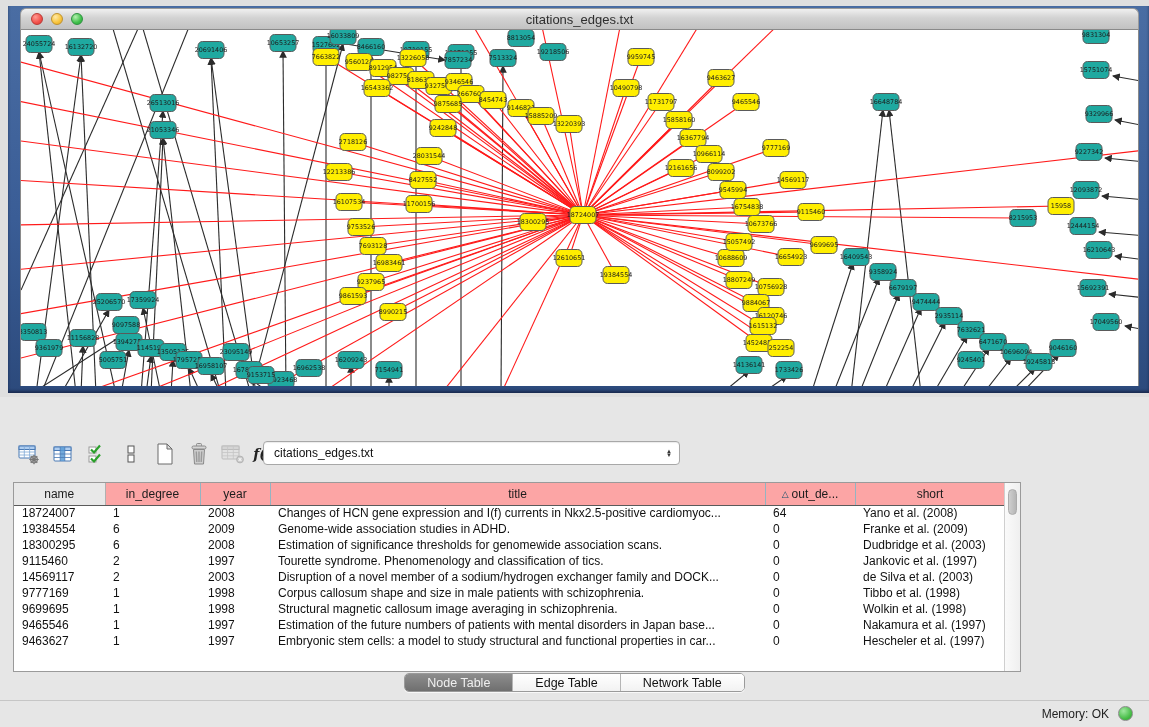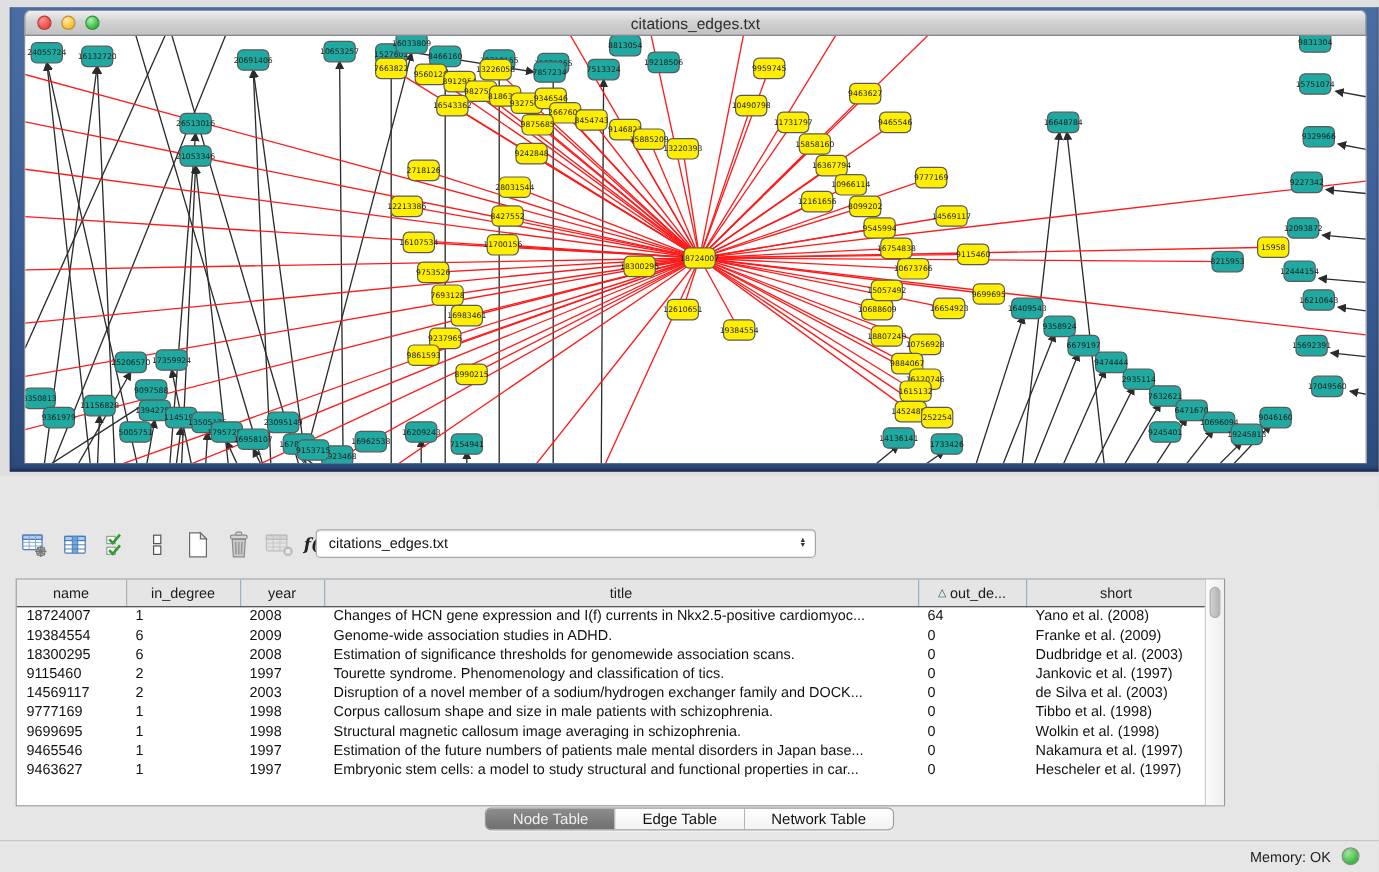--- a/index.html
+++ b/index.html
@@ -42,21 +42,21 @@
     border:1px solid #a8a8a8; border-radius:4px; box-shadow:inset 0 1px 1px rgba(0,0,0,.08);
     display:flex; align-items:center; font-size:12px; color:#111; }
   .table-select .val { margin-left:10px; flex:1; }
   .combo-arrows { display:flex; flex-direction:column; align-items:center; margin-right:7px; line-height:4.5px; font-size:6px; color:#333; }
 
   .table-wrap { position:absolute; left:13px; top:85px; width:1008px; height:190px;
     background:#fff; border:1px solid #9a9a9a; display:flex; }
   .grid { flex:1; overflow:hidden; }
   table.data { border-collapse:collapse; table-layout:fixed; width:1106px; font-size:12px; color:#111; }
   table.data th { height:22px; font-weight:normal; font-size:12px; color:#1c1c1c;
-    background:#e5e5e5; border-right:1px solid #93b4c2; border-bottom:1px solid #5a5a5a; text-align:center; overflow:hidden; white-space:nowrap;}
+    background:#fca5a5; border-right:1px solid #93b4c2; border-bottom:1px solid #5a5a5a; text-align:center; overflow:hidden; white-space:nowrap;}
   table.data th.name-col { background:#e8e8e8; border-right:1px solid #b0b0b0; }
   table.data td { height:16px; padding:0 6px 0 8px; white-space:nowrap; overflow:hidden; text-overflow:clip; }
   .sort-tri { display:inline-block; font-size:9px; color:#15506b; margin-right:3px; transform:translateY(-1px); }
   .vscroll { width:16px; border-left:1px solid #cfcfcf; background:linear-gradient(90deg,#fafafa,#efefef); position:relative; }
   .vthumb { position:absolute; top:6px; left:3px; width:9px; height:26px; border-radius:5px;
     background:linear-gradient(90deg,#cfcfcf,#b5b5b5); border:1px solid #ababab; }
 
   .tab-bar { position:absolute; left:0; top:276px; width:100%; display:flex; justify-content:center; }
   .segmented { display:flex; border:1px solid #9a9a9a; border-radius:5px; overflow:hidden; height:19px;
     background:#fdfdfd; box-shadow:0 1px 0 rgba(255,255,255,.7); }
@@ -863,21 +863,21 @@
               <td>1998</td>
               <td>Structural magnetic callosum image averaging in schizophrenia.</td>
               <td>0</td>
               <td>Wolkin et al. (1998)</td>
               <td>5.3E-5</td>
             </tr>
             <tr>
               <td>9465546</td>
               <td>1</td>
               <td>1997</td>
-              <td>Estimation of the future numbers of patients male mental disorders in Japan base...</td>
+              <td>Estimation of the future numbers of patients with mental disorders in Japan base...</td>
               <td>0</td>
               <td>Nakamura et al. (1997)</td>
               <td>5.3E-5</td>
             </tr>
             <tr>
               <td>9463627</td>
               <td>1</td>
               <td>1997</td>
               <td>Embryonic stem cells: a model to study structural and functional properties in car...</td>
               <td>0</td>

